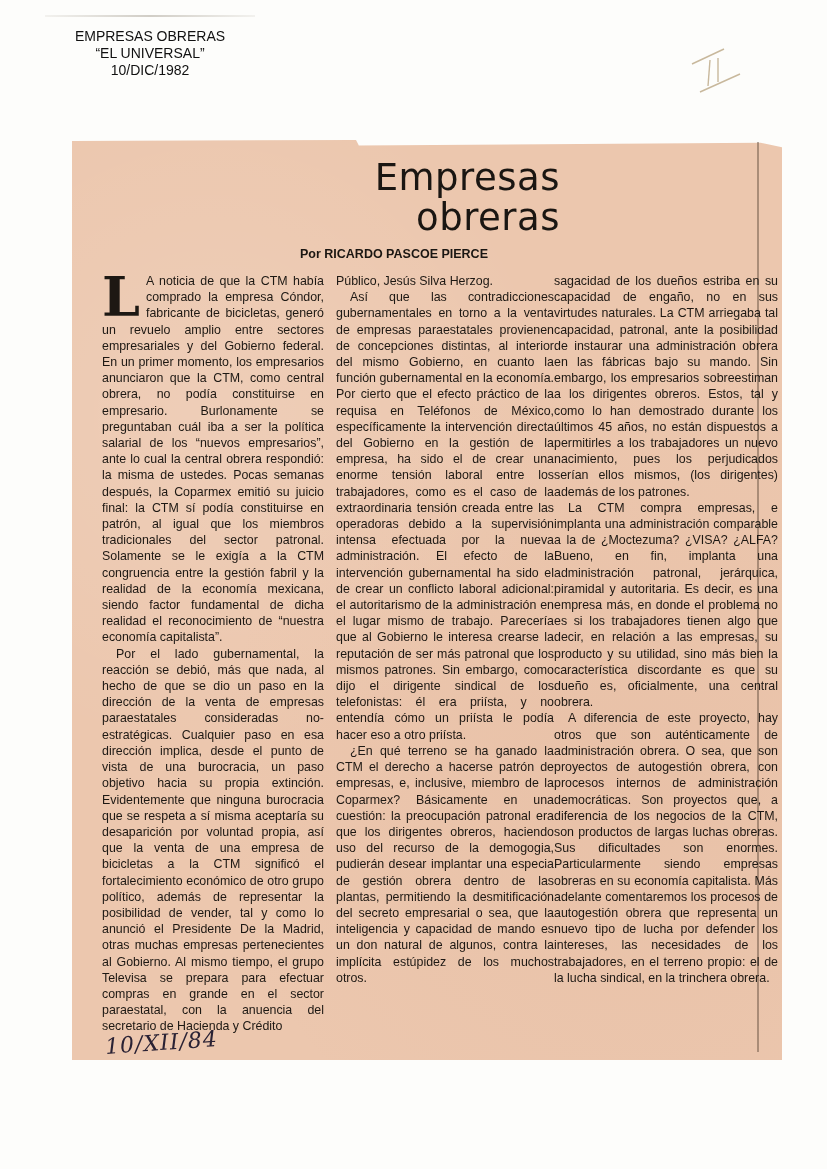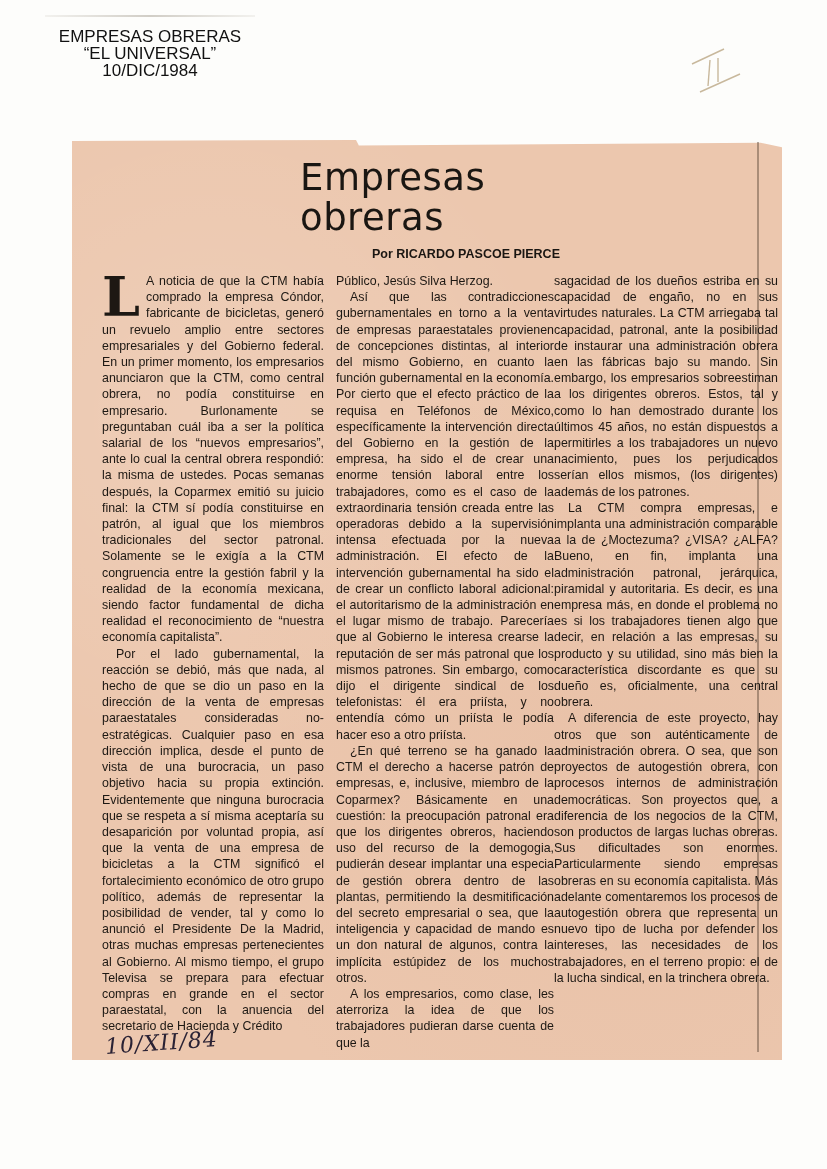--- a/index.html
+++ b/index.html
@@ -3,21 +3,21 @@
   <meta charset="utf-8">
   <style>
     html, body { margin: 0; padding: 0; }
     body {
       width: 827px; height: 1169px; position: relative; overflow: hidden;
       background: #fdfdfb;
       font-family: "Liberation Sans", sans-serif;
     }
     .header-label {
       position: absolute; left: 50px; top: 28px; width: 200px;
-      text-align: center; font-size: 17px; line-height: 17px; color: #111;
+      text-align: center; font-size: 14px; line-height: 17px; color: #111;
       font-family: "Liberation Sans", sans-serif;
     }
     .header-rule {
       position: absolute; left: 45px; top: 15px; width: 210px; height: 2px;
       background: linear-gradient(90deg, rgba(200,195,185,0.2), rgba(190,185,175,0.7), rgba(200,195,185,0.2));
     }
     .roman-mark {
       position: absolute; left: 688px; top: 46px; width: 60px; height: 50px;
     }
     .clipping {
@@ -27,26 +27,26 @@
         radial-gradient(circle at 80% 70%, rgba(200,140,110,0.10), transparent 50%),
         #ecc7ae;
       clip-path: polygon(0 1px, 40% 0, 40.4% 0.6%, 97% 0.3%, 100% 0.8%, 100% 100%, 0 100%);
     }
     .fold-line {
       position: absolute; left: 757px; top: 142px; width: 2px; height: 910px;
       background: rgba(90,70,55,0.45);
     }
     .title {
       position: absolute; left: 300px; top: 158px; width: 260px;
-      text-align: left; font-size: 37px; line-height: 40px; color: #1a1612;
+      text-align: right; font-size: 37px; line-height: 40px; color: #1a1612;
       font-family: "DejaVu Sans", sans-serif; font-weight: normal; letter-spacing: 0.5px;
     }
     .byline {
       position: absolute; left: 300px; top: 247px; width: 260px;
-      text-align: right; font-size: 12.5px; font-weight: bold; color: #1a1612;
+      text-align: left; font-size: 12.5px; font-weight: bold; color: #1a1612;
       font-family: "Liberation Sans", sans-serif;
     }
     .col {
       position: absolute; top: 273px; width: 222px;
       font-family: "Liberation Sans", sans-serif;
       font-size: 12.4px; line-height: 16.2px; color: #1d1813;
       text-align: justify;
     }
     .col1 { left: 102px; }
     .col2 { left: 336px; width: 218px; }
@@ -63,21 +63,21 @@
       color: #2a2234; transform: rotate(-4deg); letter-spacing: 1px;
     }
   </style>
 </head>
 <body>
 
 <div class="header-rule"></div>
 <div class="header-label">
   <div>EMPRESAS OBRERAS</div>
   <div>“EL UNIVERSAL”</div>
-  <div>10/DIC/1984</div>
+  <div>10/DIC/1982</div>
 </div>
 
 <svg class="roman-mark" viewBox="0 0 60 50">
   <line x1="4" y1="18" x2="36" y2="3" stroke="#c8b89c" stroke-width="1.4"></line>
   <line x1="12" y1="46" x2="52" y2="28" stroke="#c8b89c" stroke-width="1.4"></line>
   <line x1="22" y1="14" x2="20" y2="40" stroke="#c8b89c" stroke-width="1.4"></line>
   <line x1="30" y1="12" x2="30" y2="36" stroke="#c8b89c" stroke-width="1.4"></line>
 </svg>
 
 <div class="clipping"></div>
@@ -91,21 +91,20 @@
 
 <div class="col col1">
   <p class="noindent"><span class="dropcap">L</span><span>A noticia de que la CTM había comprado la empresa Cóndor, fabricante de bicicletas, generó un revuelo amplio entre sectores empresariales y del Gobierno federal. En un primer momento, los empresarios anunciaron que la CTM, como central obrera, no podía constituirse en empresario. Burlonamente se preguntaban cuál iba a ser la política salarial de los “nuevos empresarios”, ante lo cual la central obrera respondió: la misma de ustedes. Pocas semanas después, la Coparmex emitió su juicio final: la CTM sí podía constituirse en patrón, al igual que los miembros tradicionales del sector patronal. Solamente se le exigía a la CTM congruencia entre la gestión fabril y la realidad de la economía mexicana, siendo factor fundamental de dicha realidad el reconocimiento de “nuestra economía capitalista”.</span></p>
   <p>Por el lado gubernamental, la reacción se debió, más que nada, al hecho de que se dio un paso en la dirección de la venta de empresas paraestatales consideradas no-estratégicas. Cualquier paso en esa dirección implica, desde el punto de vista de una burocracia, un paso objetivo hacia su propia extinción. Evidentemente que ninguna burocracia que se respeta a sí misma aceptaría su desaparición por voluntad propia, así que la venta de una empresa de bicicletas a la CTM significó el fortalecimiento económico de otro grupo político, además de representar la posibilidad de vender, tal y como lo anunció el Presidente De la Madrid, otras muchas empresas pertenecientes al Gobierno. Al mismo tiempo, el grupo Televisa se prepara para efectuar compras en grande en el sector paraestatal, con la anuencia del secretario de Hacienda y Crédito</p>
 </div>
 
 <div class="col col2">
   <p class="noindent">Público, Jesús Silva Herzog.</p>
   <p>Así que las contradicciones gubernamentales en torno a la venta de empresas paraestatales provienen de concepciones distintas, al interior del mismo Gobierno, en cuanto la función gubernamental en la economía. Por cierto que el efecto práctico de la requisa en Teléfonos de México, específicamente la intervención directa del Gobierno en la gestión de la empresa, ha sido el de crear una enorme tensión laboral entre los trabajadores, como es el caso de la extraordinaria tensión creada entre las operadoras debido a la supervisión intensa efectuada por la nueva administración. El efecto de la intervención gubernamental ha sido el de crear un conflicto laboral adicional: el autoritarismo de la administración en el lugar mismo de trabajo. Parecería que al Gobierno le interesa crearse la reputación de ser más patronal que los mismos patrones. Sin embargo, como dijo el dirigente sindical de los telefonistas: él era priísta, y no entendía cómo un priísta le podía hacer eso a otro priísta.</p>
   <p>¿En qué terreno se ha ganado la CTM el derecho a hacerse patrón de empresas, e, inclusive, miembro de la Coparmex? Básicamente en una cuestión: la preocupación patronal era que los dirigentes obreros, haciendo uso del recurso de la demogogia, pudierán desear implantar una especia de gestión obrera dentro de las plantas, permitiendo la desmitificación del secreto empresarial o sea, que la inteligencia y capacidad de mando es un don natural de algunos, contra la implícita estúpidez de los muchos otros.</p>
-  <p>A los empresarios, como clase, les aterroriza la idea de que los trabajadores pudieran darse cuenta de que la</p>
 </div>
 
 <div class="col col3">
   <p class="noindent">sagacidad de los dueños estriba en su capacidad de engaño, no en sus virtudes naturales. La CTM arriegaba tal capacidad, patronal, ante la posibilidad de instaurar una administración obrera en las fábricas bajo su mando. Sin embargo, los empresarios sobreestiman a los dirigentes obreros. Estos, tal y como lo han demostrado durante los últimos 45 años, no están dispuestos a permitirles a los trabajadores un nuevo nacimiento, pues los perjudicados serían ellos mismos, (los dirigentes) además de los patrones.</p>
   <p>La CTM compra empresas, e implanta una administración comparable a la de ¿Moctezuma? ¿VISA? ¿ALFA? Bueno, en fin, implanta una administración patronal, jerárquica, piramidal y autoritaria. Es decir, es una empresa más, en donde el problema no es si los trabajadores tienen algo que decir, en relación a las empresas, su producto y su utilidad, sino más bien la característica discordante es que su dueño es, oficialmente, una central obrera.</p>
   <p>A diferencia de este proyecto, hay otros que son auténticamente de administración obrera. O sea, que son proyectos de autogestión obrera, con procesos internos de administración democráticas. Son proyectos que, a diferencia de los negocios de la CTM, son productos de largas luchas obreras. Sus dificultades son enormes. Particularmente siendo empresas obreras en su economía capitalista. Más adelante comentaremos los procesos de autogestión obrera que representa un nuevo tipo de lucha por defender los intereses, las necesidades de los trabajadores, en el terreno propio: el de la lucha sindical, en la trinchera obrera.</p>
 </div>
 
 <div class="handwritten-date">10/XII/84</div>
 

